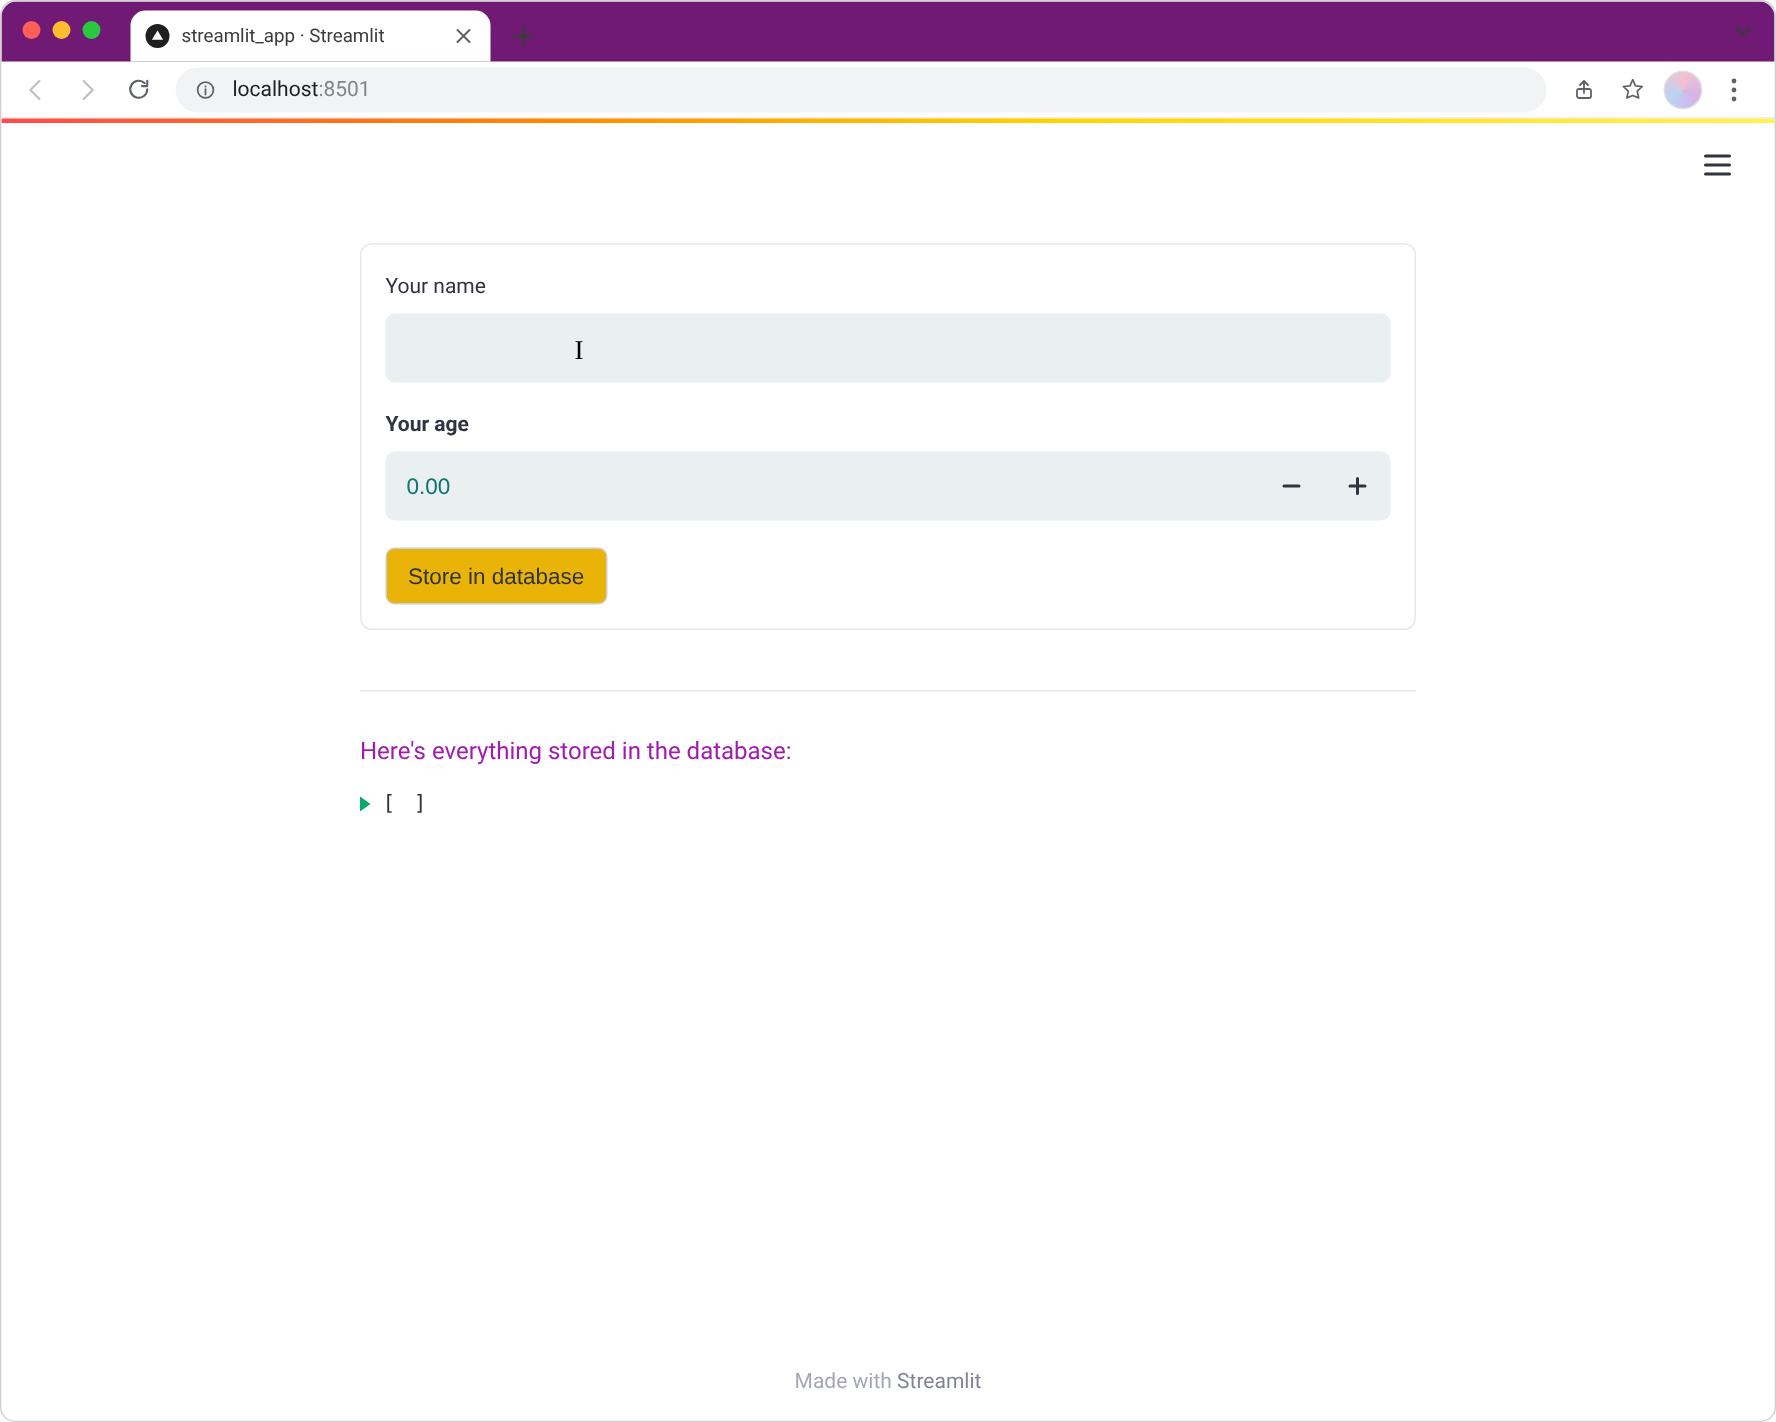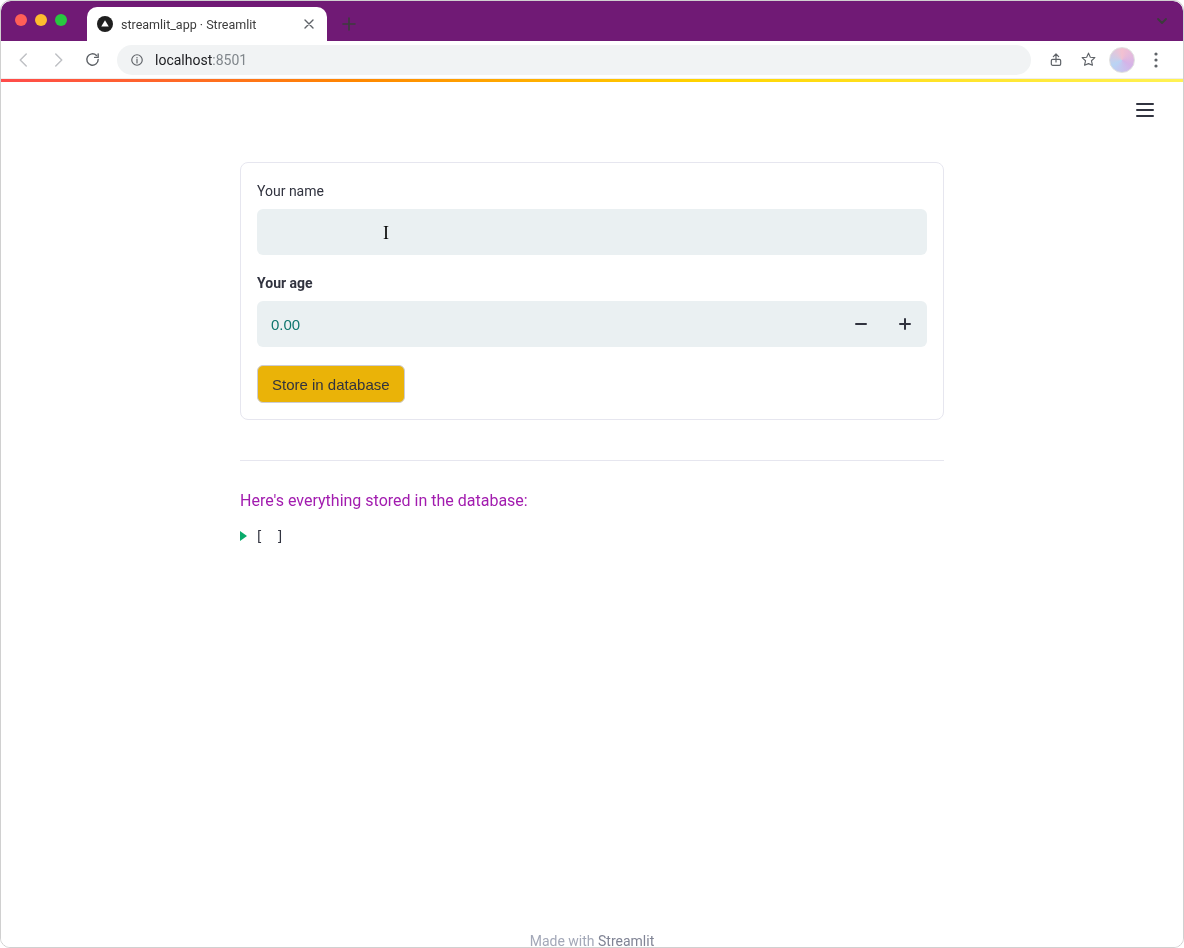--- a/index.html
+++ b/index.html
@@ -270,21 +270,21 @@
     border-top: 5px solid transparent;
     border-bottom: 5px solid transparent;
     border-left: 7px solid #09ab6b;
     cursor: pointer;
   }
   .json-value { color: #31333f; letter-spacing: 2px; }
 
   .footer {
     position: absolute;
     left: 0; right: 0;
-    bottom: 0;
+    bottom: 20px;
     text-align: center;
     font-size: 14px;
     color: #a3a8b8;
   }
   .footer .brand { color: #808495; }
 
   
   .text-cursor {
     position: absolute;
     left: 126px;

